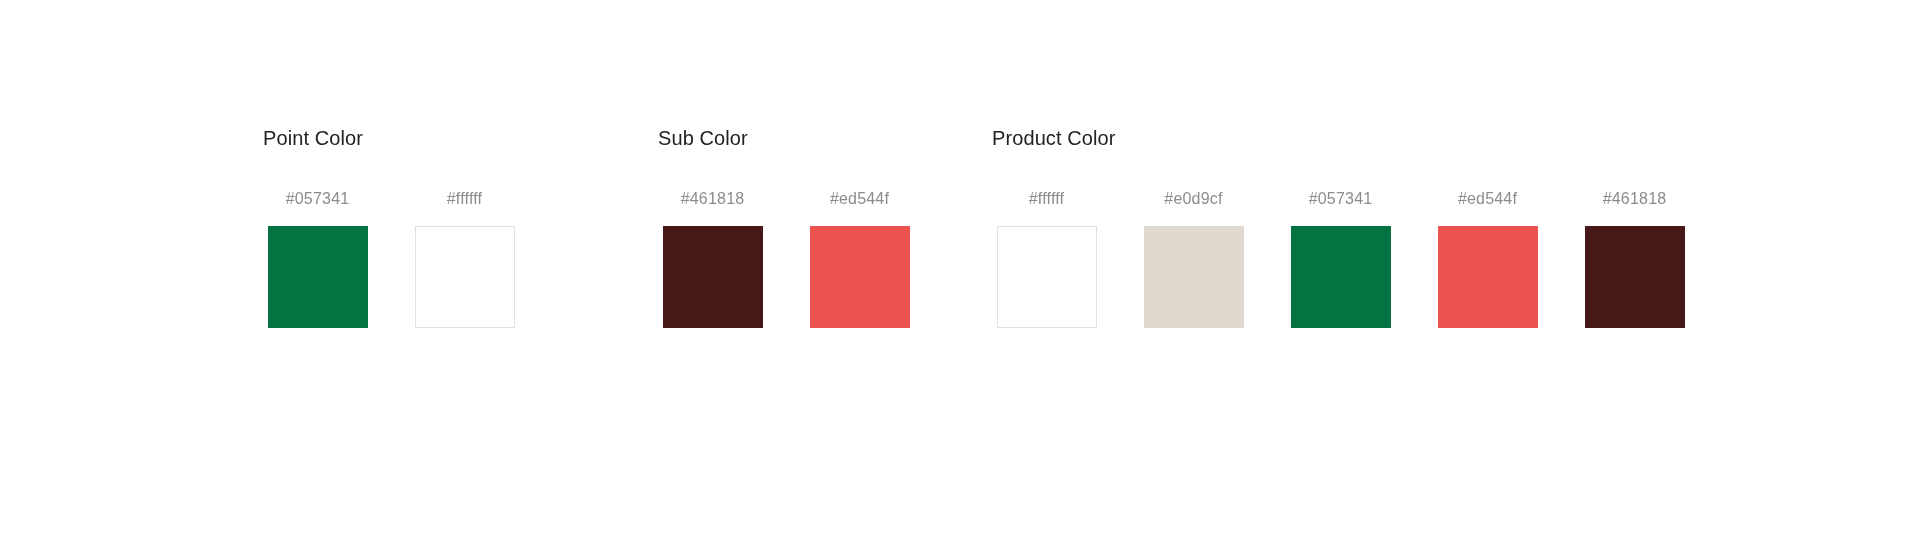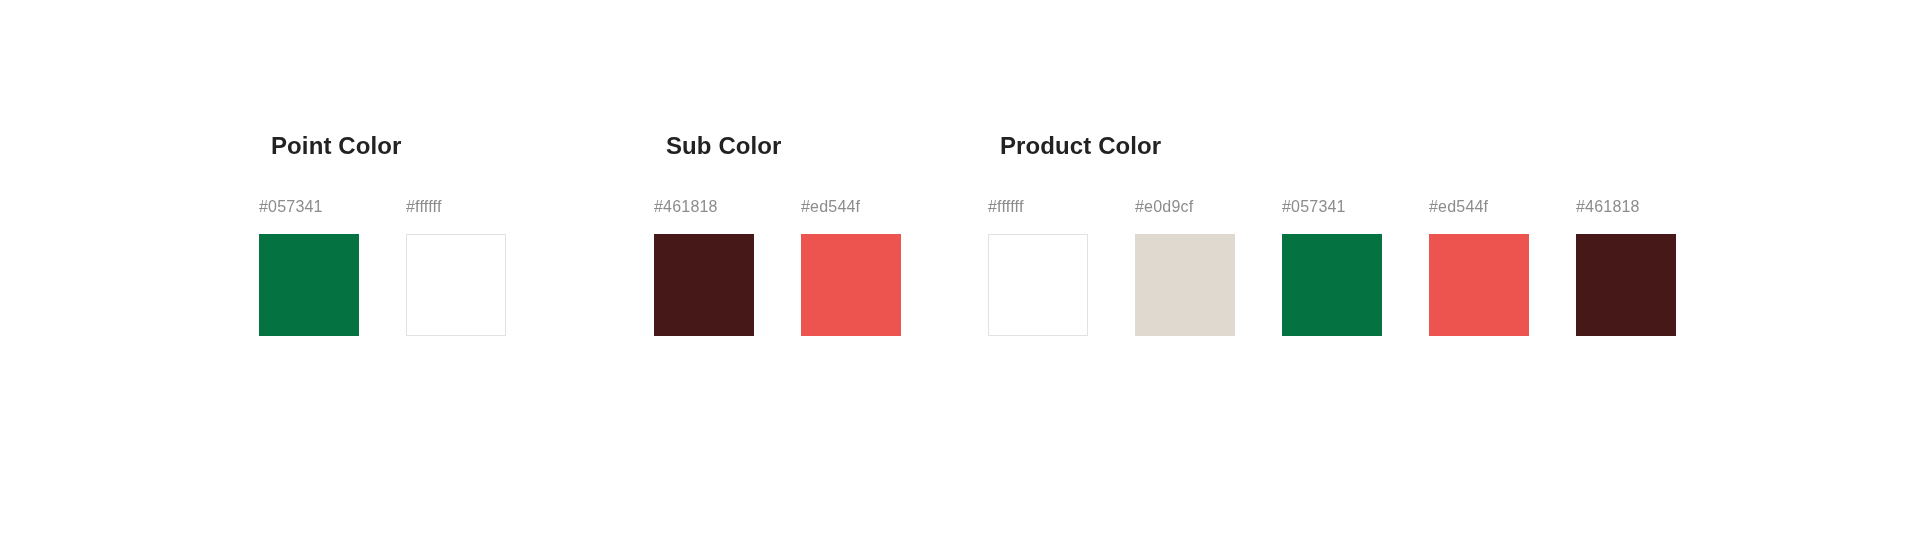--- a/index.html
+++ b/index.html
@@ -25,41 +25,41 @@
   .palette-group {
     position: absolute;
     top: 122px;
   }
 
   #group-point   { left: 259px; }
   #group-sub     { left: 654px; }
   #group-product { left: 988px; }
 
   .group-title {
-    font-size: 24px;
+    font-size: 20px;
     line-height: 24px;
-    font-weight: 700;
+    font-weight: 400;
     color: #222222;
     letter-spacing: 0.1px;
     white-space: nowrap;
-    margin: 12px;
+    margin: 4px;
   }
 
   .swatch-row {
     display: flex;
     flex-direction: row;
     align-items: flex-start;
     gap: 30px;
     margin-top: 39px;
   }
 
   .swatch-item {
     display: flex;
     flex-direction: column;
-    align-items: flex-start;
+    align-items: center;
     width: 117px;
   }
 
   .swatch-hex {
     font-size: 16px;
     line-height: 19px;
     color: #8c8c8c;
     letter-spacing: 0.2px;
     white-space: nowrap;
     margin: 0 0 18px 0;

